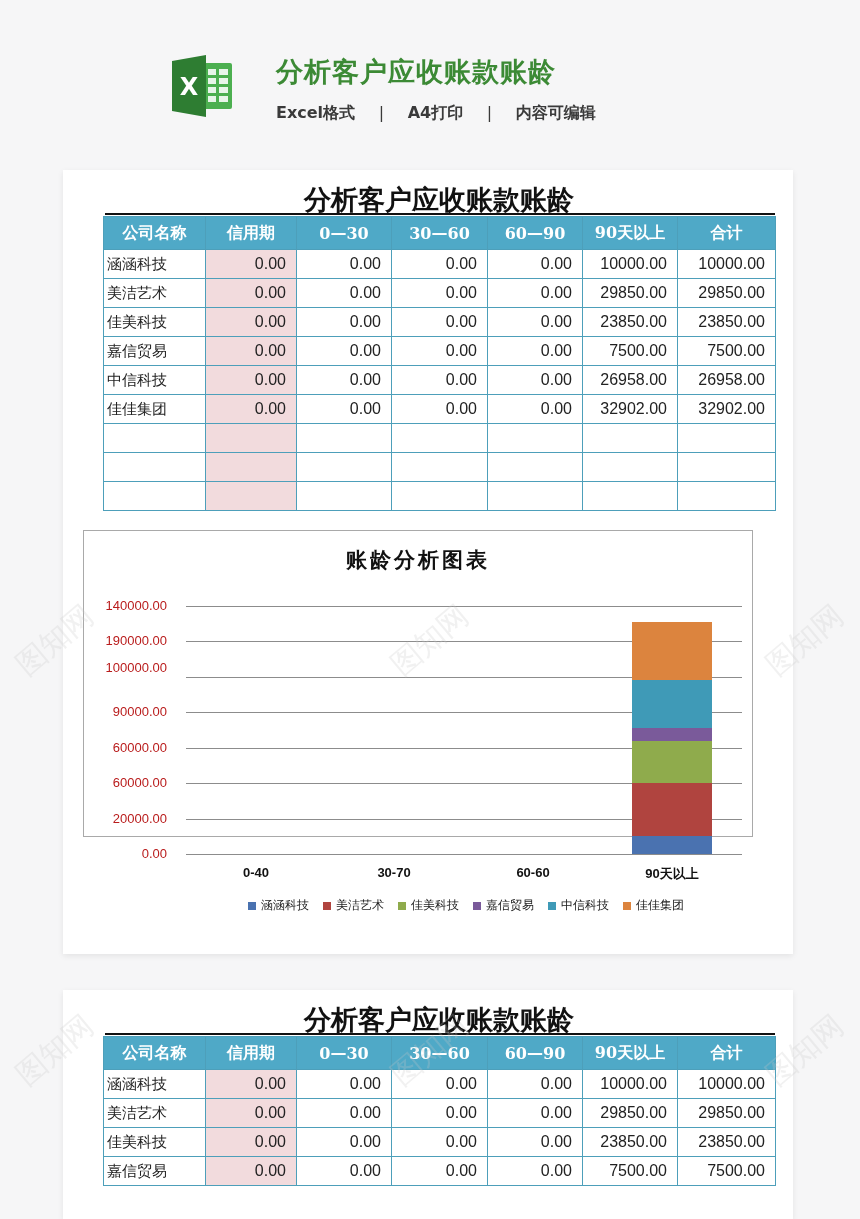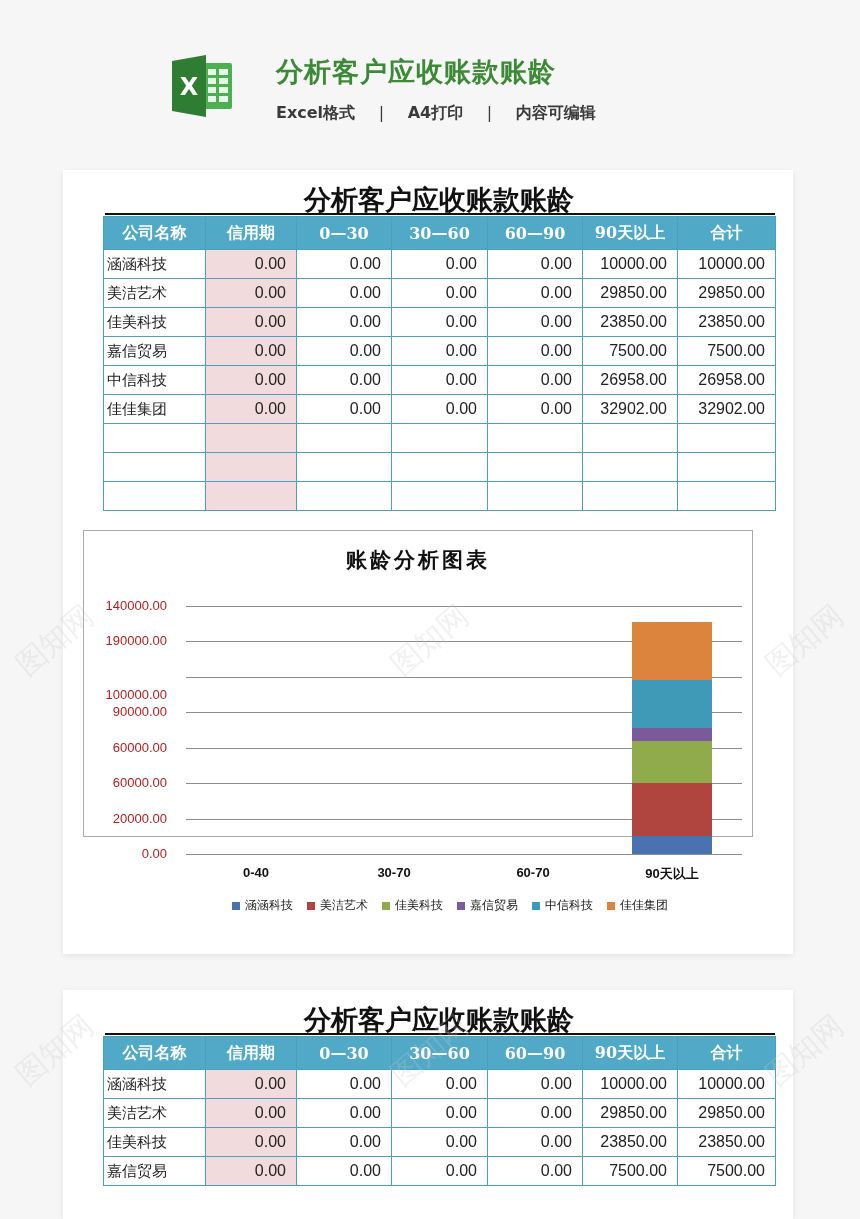--- a/index.html
+++ b/index.html
@@ -19,21 +19,21 @@
   table.grid th { background: #4fa9c7; color: #fff; font-weight: bold; font-size: 16px; height: 33px; border: 1.5px solid #4d9fba; font-family: "DejaVu Serif", serif; }
   table.grid td { height: 29px; border: 1.5px solid #4d9fba; font-size: 16px; color: #222; font-family: "Liberation Sans", sans-serif; text-align: right; padding-right: 10px; }
   table.grid td.name { text-align: left; padding-left: 3px; padding-right: 0; font-family: "DejaVu Sans", sans-serif; font-size: 15px; }
   table.grid td.credit { background: #f2dbdd; }
   .chart { position: absolute; left: 20px; top: 360px; width: 670px; height: 307px; border: 1.5px solid #a9a9a9; background: #fff; }
   .chart-title { position: absolute; left: 0; width: 100%; top: 15px; text-align: center; font-size: 21px; font-weight: bold; color: #111; font-family: "DejaVu Serif", serif; letter-spacing: 3px; }
   .ytick { position: absolute; right: 585px; font-size: 13px; color: #b91c1c; font-family: "Liberation Sans", sans-serif; text-align: right; white-space: nowrap; }
   .gridline { position: absolute; left: 102px; width: 556px; height: 1px; background: #8c8c8c; }
   .xlabel { position: absolute; font-size: 13px; font-weight: bold; color: #111; text-align: center; width: 100px; font-family: "Liberation Sans", sans-serif; }
   .seg { position: absolute; left: 548px; width: 80px; }
-  .legend { position: absolute; top: 366px; left: 124px; font-size: 12px; color: #222; white-space: nowrap; font-family: "DejaVu Serif", serif; padding-left: 24px; }
+  .legend { position: absolute; top: 366px; left: 140px; font-size: 12px; color: #222; white-space: nowrap; font-family: "DejaVu Serif", serif; padding-left: 24px; }
   .legend .item { display: inline-block; margin-right: 14px; }
   .legend .sw { display: inline-block; width: 8px; height: 8px; margin-right: 5px; vertical-align: middle; }
   .wm { position: absolute; font-size: 30px; color: rgba(200,200,200,0.25); transform: rotate(-40deg); pointer-events: none; font-family: "DejaVu Sans", sans-serif; }
 </style>
 </head>
 <body>
 
 <div class="hdr-logo">
   <svg width="64" height="62" viewBox="0 0 64 62">
     <rect x="22" y="8" width="40" height="46" rx="2" fill="#4caf50"></rect>
@@ -171,34 +171,34 @@
   </table>
 
   <div class="chart">
     <div class="chart-title">账龄分析图表</div>
     <div id="chart-body">
         <div class="gridline" style="top: 75px;"></div>
         <div class="ytick" style="top: 67px;">140000.00</div>
         <div class="gridline" style="top: 110.429px;"></div>
         <div class="ytick" style="top: 102.429px;">190000.00</div>
         <div class="gridline" style="top: 145.857px;"></div>
-        <div class="ytick" style="top: 156px; margin-left: 11px;">100000.00</div>
+        <div class="ytick" style="top: 129px; margin-left: 11px;">100000.00</div>
         <div class="gridline" style="top: 181.286px;"></div>
         <div class="ytick" style="top: 173.286px;">90000.00</div>
         <div class="gridline" style="top: 216.714px;"></div>
         <div class="ytick" style="top: 208.714px;">60000.00</div>
         <div class="gridline" style="top: 252.143px;"></div>
         <div class="ytick" style="top: 244.143px;">60000.00</div>
         <div class="gridline" style="top: 287.571px;"></div>
         <div class="ytick" style="top: 279.571px;">20000.00</div>
         <div class="gridline" style="top: 323px;"></div>
         <div class="ytick" style="top: 315px;">0.00</div>
         <div class="xlabel" style="left: 122px; top: 334px;">0-40</div>
         <div class="xlabel" style="left: 260px; top: 334px;">30-70</div>
-        <div class="xlabel" style="left: 399px; top: 334px;">60-70</div>
+        <div class="xlabel" style="left: 399px; top: 334px;">60-60</div>
         <div class="xlabel" style="left: 538px; top: 334px;">90天以上</div>
         <div class="seg" style="left: 548px; top: 305.286px; height: 17.7143px; background: rgb(74, 114, 176);"></div>
         <div class="seg" style="left: 548px; top: 252.409px; height: 52.8771px; background: rgb(176, 68, 63);"></div>
         <div class="seg" style="left: 548px; top: 210.16px; height: 42.2486px; background: rgb(143, 171, 76);"></div>
         <div class="seg" style="left: 548px; top: 196.874px; height: 13.2857px; background: rgb(122, 90, 154);"></div>
         <div class="seg" style="left: 548px; top: 149.12px; height: 47.7542px; background: rgb(63, 154, 183);"></div>
         <div class="seg" style="left: 548px; top: 90.8366px; height: 58.2835px; background: rgb(220, 132, 62);"></div>
       </div>
     <div class="legend" id="legend"><span class="item"><span class="sw" style="background: rgb(74, 114, 176);"></span><span>涵涵科技</span></span><span class="item"><span class="sw" style="background: rgb(176, 68, 63);"></span><span>美洁艺术</span></span><span class="item"><span class="sw" style="background: rgb(143, 171, 76);"></span><span>佳美科技</span></span><span class="item"><span class="sw" style="background: rgb(122, 90, 154);"></span><span>嘉信贸易</span></span><span class="item"><span class="sw" style="background: rgb(63, 154, 183);"></span><span>中信科技</span></span><span class="item"><span class="sw" style="background: rgb(220, 132, 62);"></span><span>佳佳集团</span></span></div>
   </div>

